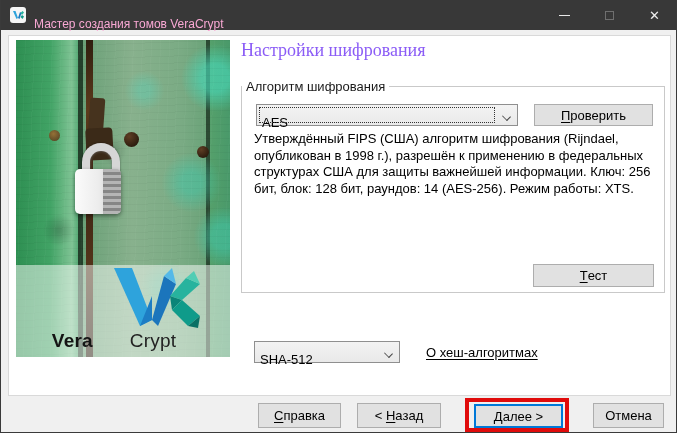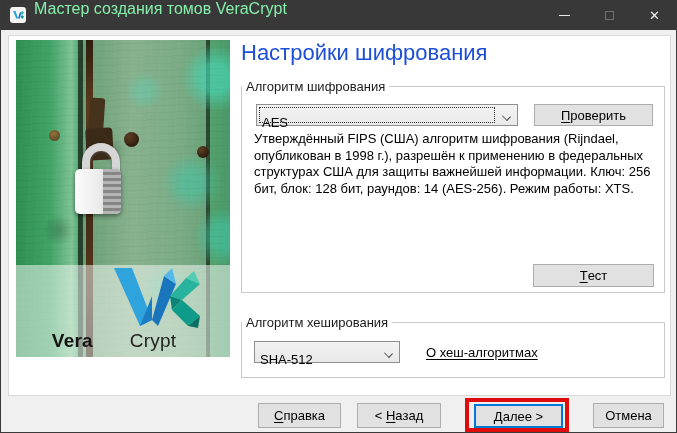--- a/index.html
+++ b/index.html
@@ -4,21 +4,21 @@
 <style>
   * { margin:0; padding:0; box-sizing:border-box; }
   html,body { width:677px; height:433px; background:#888; }
   body { font-family:"Liberation Sans", sans-serif; }
   .window { position:relative; width:677px; height:433px; background:#f0f0f0;
             border:1px solid #3a3a3a; border-top:none; overflow:hidden; }
 
   
   .titlebar { position:absolute; left:-1px; top:0; width:677px; height:30px; background:#383838; }
   .app-icon { position:absolute; left:10px; top:7px; width:16px; height:16px; }
-  .title-text { position:absolute; left:34px; top:0; font-size:16px; color:#86efac; white-space:nowrap; }
+  .title-text { position:absolute; left:34px; top:17px; font-size:12px; color:#f9a8d4; white-space:nowrap; }
   .tb-btn { position:absolute; top:0; width:45px; height:30px; display:flex; align-items:center; justify-content:center; }
   .tb-min { right:90px; } .tb-max { right:45px; } .tb-close { right:0; }
   .glyph-min { width:11px; height:1px; background:#e8e8e8; }
   .glyph-max { width:9px; height:9px; border:1px solid #6f6f6f; }
   .glyph-close { color:#eeeeee; font-size:13px; line-height:1; }
 
   
   .panel { position:absolute; left:7px; top:35px; width:663px; height:361px;
            background:#ffffff; border:1px solid #d9d9d9; }
 
@@ -64,22 +64,22 @@
   .bolt3 { left:33px;  top:90px;  width:11px; height:11px;
            background:radial-gradient(circle at 40% 35%,#a2672e,#5f3a1a 75%); opacity:.85; }
   .overlay { left:0; top:225px; width:100%; height:92px; background:rgba(248,252,248,.52); }
   .logo { left:96px; top:228px; width:94px; height:64px; }
   .logo-text { left:0; top:290px; width:196px; text-align:center; font-size:19px;
                color:#141414; letter-spacing:.2px; }
   .logo-text b { font-weight:bold;margin-top:8px; }
   .logo-text span.lt2 { font-weight:normal; color:#232323;margin-left:37px; }
 
   
-  .heading { position:absolute; left:240px; top:40px; font-family:Liberation Sans, sans-serif;
-             font-size:22px; color:#1d4ed8; }
+  .heading { position:absolute; left:240px; top:40px; font-family:Liberation Serif, serif;
+             font-size:18px; color:#8b5cf6; }
   .groupbox { position:absolute; border:1px solid #c9c9c9; background:transparent; }
   .g1 { left:240px; top:86px;  width:424px; height:207px; }
   .g2 { left:240px; top:322px; width:424px; height:56px; }
   .grouplabel { position:absolute; left:0; top:-8px; background:#fff; padding:0 4px;
                 font-size:13px; color:#1a1a1a; white-space:nowrap; }
 
   .combo { position:absolute; height:22px; background:linear-gradient(#f3f3f3,#e9e9e9);
            border:1px solid #8f8f8f; }
   .combo-aes { left:255px; top:104px; width:262px; }
   .combo-sha { left:253px; top:341px; width:146px; }
@@ -178,23 +178,20 @@
   </div>
   <div class="combo combo-aes">
     <span class="combo-text">AES</span>
     <span class="combo-arrow"></span>
     <span class="focus-rect"></span>
   </div>
   <div class="btn btn-verify"><span class="ak">П</span><span>роверить</span></div>
   <div class="desc">Утверждённый FIPS (США) алгоритм шифрования (Rijndael, опубликован в 1998 г.), разрешён к применению в федеральных структурах США для защиты важнейшей информации. Ключ: 256 бит, блок: 128 бит, раундов: 14 (AES-256). Режим работы: XTS.</div>
   <div class="btn btn-test"><span class="ak">Т</span><span>ест</span></div>
 
-  <div class="groupbox g2">
-    <span class="grouplabel">Алгоритм хеширования</span>
-  </div>
   <div class="combo combo-sha">
     <span class="combo-text">SHA-512</span>
     <span class="combo-arrow"></span>
   </div>
   <a class="link link-hash">О хеш-алгоритмах</a>
 
   <div class="btn footer-btn btn-help"><span class="ak">С</span><span>правка</span></div>
   <div class="btn footer-btn btn-back"><span>&lt; </span><span class="ak">Н</span><span>азад</span></div>
   <div class="btn footer-btn btn-next"><span class="ak">Д</span><span>алее &gt;</span></div>
   <div class="btn footer-btn btn-cancel"><span>Отмена</span></div>

